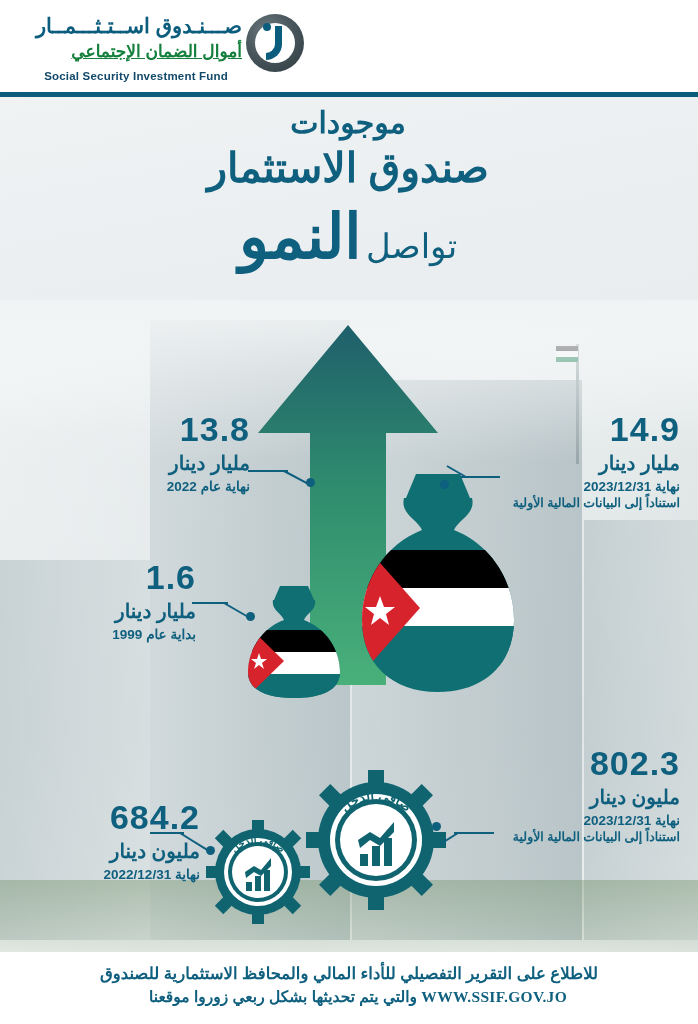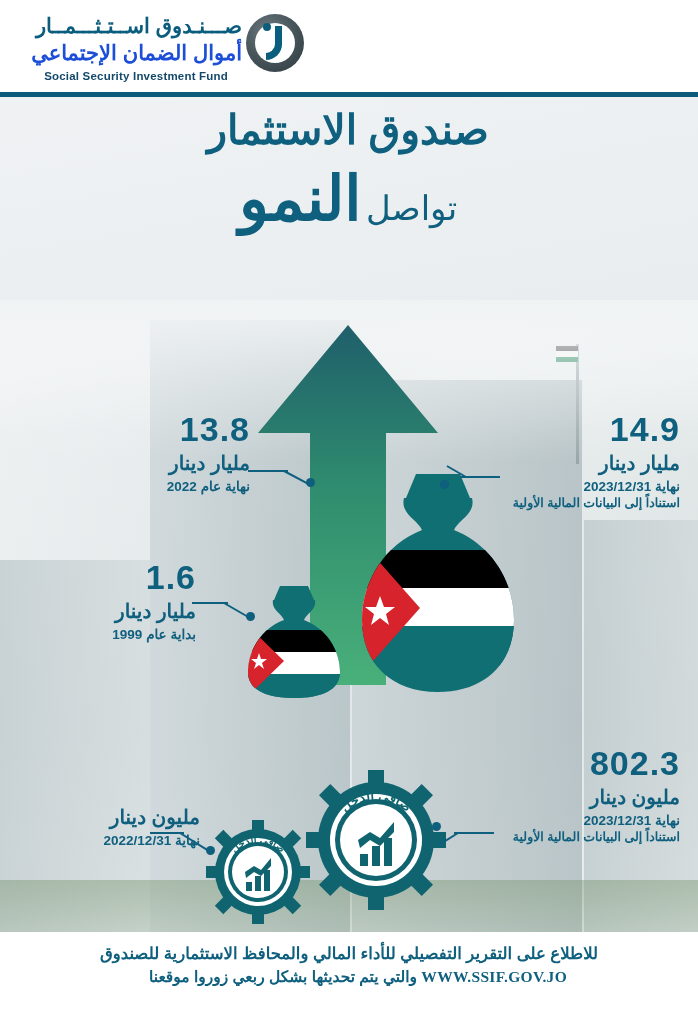--- a/index.html
+++ b/index.html
@@ -61,22 +61,22 @@
     background: #0c5b7a;
   }
   .logo-block { position: absolute; left: 14px; top: 8px; width: 290px; height: 78px; }
   .logo-ar1 {
     position: absolute; right: 62px; top: 6px;
     font-size: 21px; font-weight: bold; color: #0b5d7d; letter-spacing: 1px;
     direction: rtl; white-space: nowrap;
   }
   .logo-ar2 {
     position: absolute; right: 62px; top: 33px;
-    font-size: 21px; font-weight: bold; color: #1d4ed8;
-    direction: rtl; white-space: nowrap;
+    font-size: 17px; font-weight: bold; color: #15803d;
+    direction: rtl; white-space: nowrap; text-decoration: underline;
   }
   .logo-en {
     position: absolute; right: 76px; top: 62px;
     font-size: 11.5px; font-weight: bold; color: #13496a; letter-spacing: .2px;
     white-space: nowrap;
   }
   .logo-mark {
     position: absolute; right: 0px; top: 6px; width: 58px; height: 64px;
   }
   .logo-mark .ring {
@@ -153,21 +153,21 @@
     position: absolute; width: 9px; height: 9px; border-radius: 50%;
     background: #0f5f7e;
   }
 
   
   .gear { position: absolute; }
   .gear svg { display: block; }
 
   
   .footer {
-    position: absolute; left: 0; bottom: 0; width: 698px; height: 92px;
+    position: absolute; left: 0; bottom: 0; width: 698px; height: 72px;
     background: #ffffff; direction: rtl; text-align: center;
   }
   .footer .f1 {
     font-size: 16.5px; font-weight: bold; color: #0f5f7e; margin-top: 12px;
     letter-spacing: .2px;
   }
   .footer .f2 {
     font-size: 15.5px; font-weight: bold; color: #0f5f7e; margin-top: 5px; padding-left: 18px;
   }
   .footer .f2 .url {
@@ -197,20 +197,21 @@
       <div class="logo-mark">
         <div class="ring"></div>
         <div class="hook"></div>
         <div class="dot"></div>
       </div>
     </div>
   </div>
   <div class="header-rule"></div>
 
   <div class="title-wrap">
+    <div class="title-1">موجودات</div>
     <div class="title-2">صندوق الاستثمار</div>
     <div class="title-3">
       <span class="small">تواصل</span>
       <span class="big">النمو</span>
     </div>
   </div>
 
   <div class="arrow">
     <svg width="180" height="360" viewBox="0 0 180 360">
       <defs>
@@ -368,20 +369,21 @@
     <div class="note">نهاية 2023/12/31</div>
     <div class="note2">استناداً إلى البيانات المالية الأولية</div>
   </div>
   <div class="lead" style="left:432px; top:808px; width:60px; height:34px;">
     <div class="ln" style="left:22px; top:24px; width:40px;"></div>
     <div class="ln" style="left:4px; top:24px; width:22px; transform: rotate(-32deg); transform-origin: right center;"></div>
     <div class="dotpt" style="left:0px; top:14px;"></div>
   </div>
 
   <div class="callout c-right" style="left:20px; top:800px; width:180px;">
+    <div class="value">684.2</div>
     <div class="unit">مليون دينار</div>
     <div class="note">نهاية 2022/12/31</div>
   </div>
   <div class="lead" style="left:150px; top:820px; width:70px; height:44px;">
     <div class="ln" style="left:0; top:12px; width:34px;"></div>
     <div class="ln" style="left:30px; top:12px; width:32px; transform: rotate(32deg); transform-origin: left center;"></div>
     <div class="dotpt" style="left:56px; top:26px;"></div>
   </div>
 
   <div class="footer">

